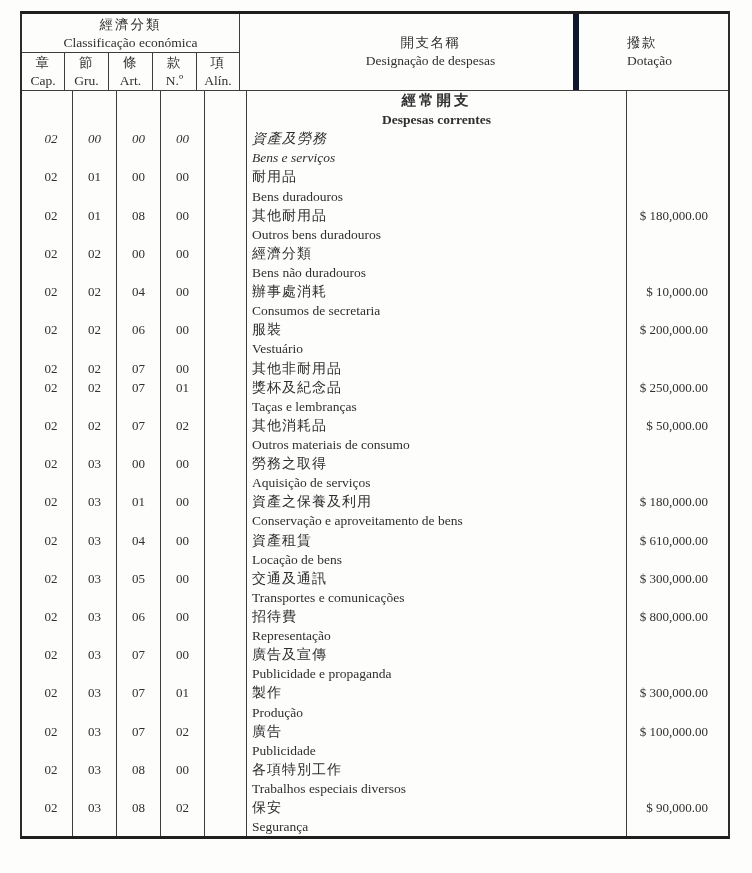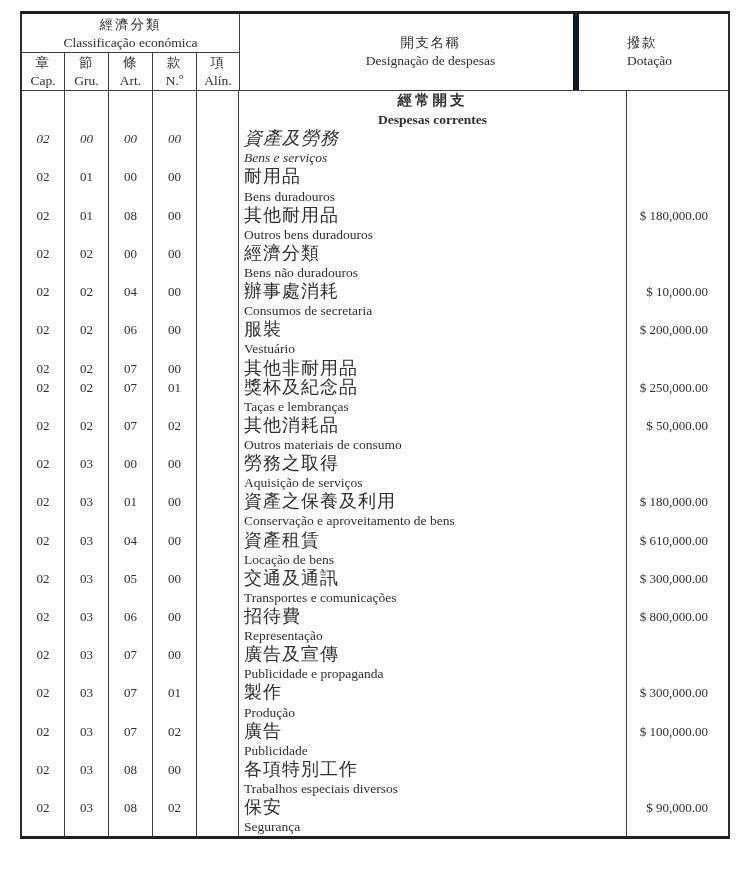--- a/index.html
+++ b/index.html
@@ -80,34 +80,35 @@
     justify-content: center;
   }
   .zh { letter-spacing: 1.5px; }
   
   .tbody { font-size: 13.5px; }
   .line {
     display: flex;
     height: 19.12px;
     line-height: 19.12px;
     white-space: nowrap;
+    margin-left: 8px;
   }
   .cell { box-sizing: border-box; overflow: visible; }
   .c-code {
     border-right: 1px solid #3d3d3d;
     text-align: center;
     font-size: 13px;
   }
   .c-name {
     flex: 1;
     border-right: 1px solid #3d3d3d;
     padding-left: 5px;
     font-size: 13.5px;
   }
-  .c-name.zh-line { font-size: 18px; letter-spacing: 1px; }
+  .c-name.zh-line { font-size: 14px; letter-spacing: 1px; }
   .c-amt {
     width: 101px;
     text-align: right;
     padding-right: 20px;
     font-size: 13px;
   }
   .section-line { font-weight: bold; }
   .section-line .c-name { text-align: center; padding-left: 0; }
   .section-line .zh-title { letter-spacing: 3px; font-size: 14.5px; }
   .italic-row { font-style: italic; }

